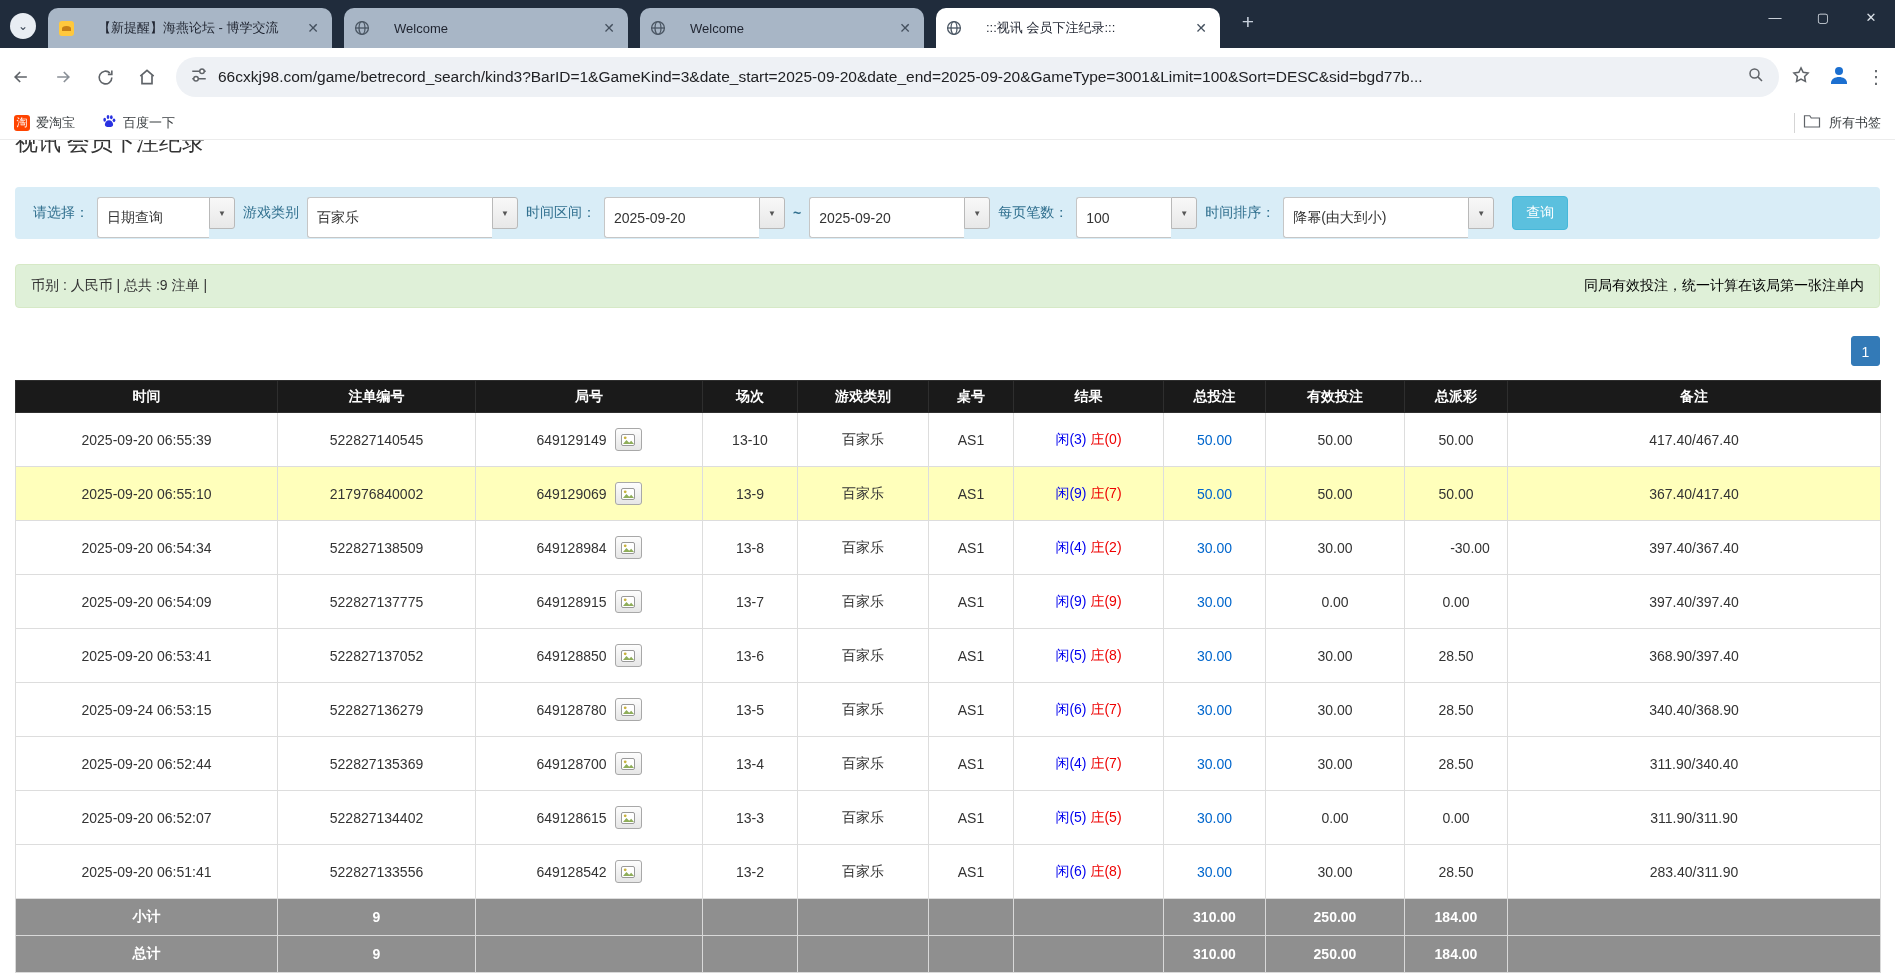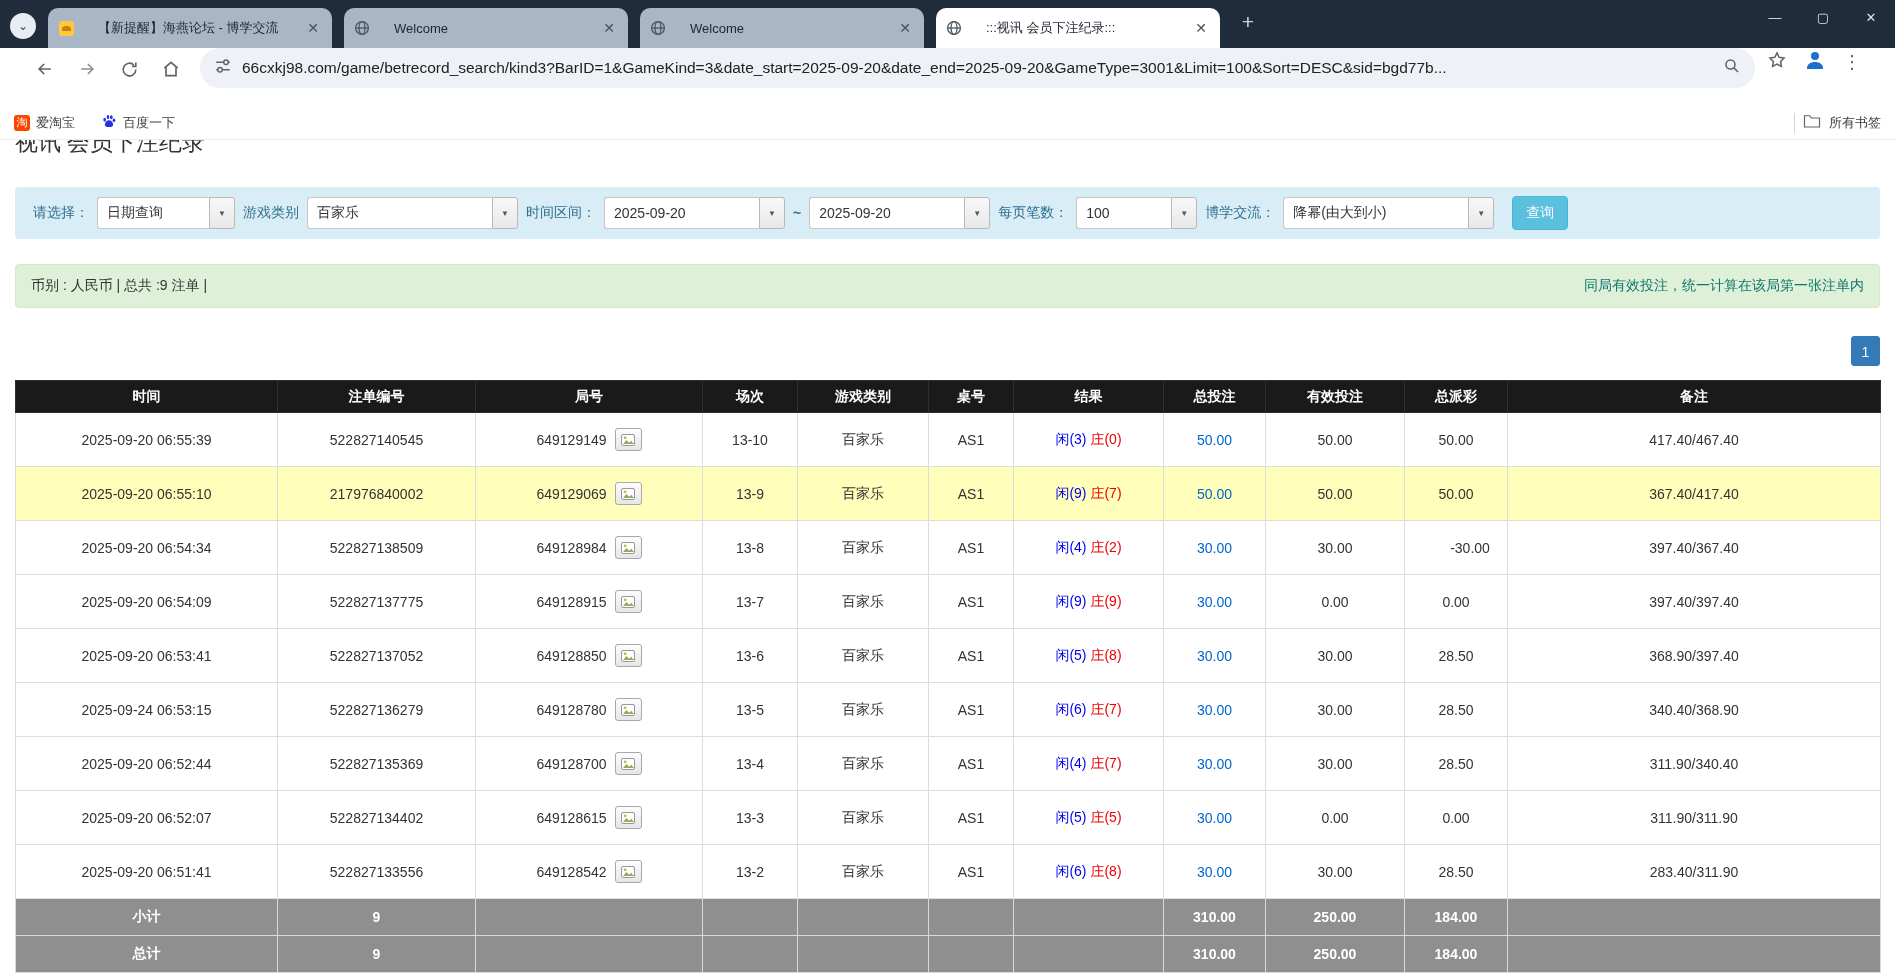--- a/index.html
+++ b/index.html
@@ -14,49 +14,49 @@
   .tab.active { background:#ffffff; }
   .tab .title { flex:1; font-size:13px; color:#1f2430; white-space:nowrap; overflow:hidden; text-overflow:ellipsis; }
   .tab .close { width:18px; height:18px; border-radius:50%; display:flex; align-items:center; justify-content:center; color:#44505e; font-size:14px; line-height:1; cursor:pointer; }
   .favicon { width:16px; height:16px; flex:0 0 16px; display:flex; align-items:center; justify-content:center; }
   .fav-yellow { width:15px; height:15px; border-radius:3px; background:#ffc83d; position:relative; }
   .fav-yellow::after { content:""; position:absolute; left:3px; top:5px; width:9px; height:5px; border-radius:50% 50% 0 0; background:#c77f16; }
   .newtab { width:28px; height:28px; margin:0 0 6px 2px; border-radius:6px; color:#c7d0dc; font-size:21px; display:flex; align-items:center; justify-content:center; cursor:pointer; }
   .win-controls { position:absolute; right:0; top:0; height:34px; display:flex; }
   .win-btn { width:48px; height:34px; display:flex; align-items:center; justify-content:center; color:#dde3ea; font-size:13px; cursor:pointer; }
 
-  .toolbar { height:58px; background:#fff; display:flex; align-items:flex-start; padding:0 24px; }
+  .toolbar { height:58px; background:#fff; display:flex; align-items:center; padding:0 0; }
   .nav-btn { width:42px; height:42px; border-radius:50%; display:flex; align-items:center; justify-content:center; cursor:pointer; }
   .omnibox { flex:1; height:40px; margin:0 8px; background:#eef1f5; border-radius:20px; display:flex; align-items:center; padding:0 14px; gap:10px; min-width:0; }
   .omnibox .url { flex:1; font-size:15.5px; color:#202124; white-space:nowrap; overflow:hidden; text-overflow:ellipsis; }
   .right-icons { display:flex; align-items:center; gap:16px; margin:0 10px 0 4px; }
   .dots { color:#5f6368; font-size:18px; letter-spacing:0; cursor:pointer; }
 
   .bookmarks { height:34px; background:#fff; border-bottom:1px solid #ececec; display:flex; align-items:center; padding:0 14px; gap:26px; font-size:13px; color:#3c4043; }
   .bm-item { display:flex; align-items:center; gap:6px; cursor:pointer; white-space:nowrap; }
   .tb-icon { width:16px; height:16px; border-radius:3px; background:#ff4400; color:#fff; font-size:11px; display:flex; align-items:center; justify-content:center; }
   .bm-right { margin-left:auto; display:flex; align-items:center; gap:8px; overflow:hidden; }
   .bm-divider { width:1px; height:20px; background:#d5d5d5; }
 
   
   .content { background:#fff; }
   .page-title-clip { height:20px; overflow:hidden; margin:0 15px;font-family:Liberation Serif, serif; }
   .page-title-clip span { display:block; font-size:23px; line-height:23px; margin-top:-9px; color:#333; }
 
   .filterbar { margin:27px 15px 0; height:52px; background:#d9edf7; border-radius:4px; display:flex; align-items:center; padding:0 18px; gap:8px; font-size:14px; }
   .flabel { color:#31708f; font-weight:normal; white-space:nowrap; }
   .combo { display:inline-flex; align-items:stretch; height:32px; }
-  .combo input { height:32px; border:1px solid #c6c6c6; border-right:none; border-radius:3px 0 0 3px; background:#fff; padding:0 9px; font-size:14px; color:#333; font-family:inherit; }
+  .combo input { height:41px; border:1px solid #c6c6c6; border-right:none; border-radius:3px 0 0 3px; background:#fff; padding:0 9px; font-size:14px; color:#333; font-family:inherit; }
   .combo .dd { width:26px; border:1px solid #b9b9b9; border-radius:0 3px 3px 0; background:linear-gradient(#f8f8f8,#e8e8e8); display:flex; align-items:center; justify-content:center; color:#555; font-size:8px; cursor:pointer; }
   .tilde { color:#31708f; font-weight:bold; }
   .btn-search { margin-left:10px; height:34px; padding:0 13px; background:#5bc0de; border:1px solid #46b8da; border-radius:4px; color:#fff; font-size:14px; cursor:pointer; font-family:inherit; }
 
   .summarybar { margin:25px 15px 0; height:44px; background:#dff0d8; border:1px solid #d6e9c6; border-radius:4px; display:flex; align-items:center; justify-content:space-between; padding:0 15px; font-size:14px; }
   .summarybar .left { color:#333; }
-  .summarybar .right { color:#0f766e; }
+  .summarybar .right { color:#000000; }
 
   .pagination { margin:28px 15px 0; text-align:right; }
   .page-num { display:inline-block; min-width:29px; height:30px; line-height:30px; text-align:center; background:#337ab7; border:1px solid #337ab7; border-radius:3px; color:#fff; font-size:14px; cursor:pointer; }
 
   table.bet { margin:14px 15px 0; width:1865px; border-collapse:collapse; table-layout:fixed; font-size:14px; }
   table.bet th { background:#1a1a1a; color:#fff; font-weight:bold; height:32px; border:1px solid #2e2e2e; text-align:center; }
   table.bet td { height:54px; border:1px solid #ddd; text-align:center; color:#333; background:#fff; }
   tr.hl td { background:#ffffbb; }
   tr.foot td { background:#8f8f8f; color:#fff; font-weight:bold; height:37px; border:1px solid #d9d9d9; }
   .round-cell-inner { display:inline-flex; align-items:center; gap:8px; }
@@ -242,21 +242,21 @@
       <input style="width: 155px;" value="2025-09-20">
       <span class="dd">▼</span>
     </span>
 
     <span class="flabel">每页笔数：</span>
     <span class="combo">
       <input style="width: 95px;" value="100">
       <span class="dd">▼</span>
     </span>
 
-    <span class="flabel">博学交流：</span>
+    <span class="flabel">时间排序：</span>
     <span class="combo">
       <input style="width: 185px;" value="降幂(由大到小)">
       <span class="dd">▼</span>
     </span>
 
     <button class="btn-search">查询</button>
   </div>
 
   <div class="summarybar">
     <span class="left">币别 : 人民币 | 总共 :9 注单 |</span>

